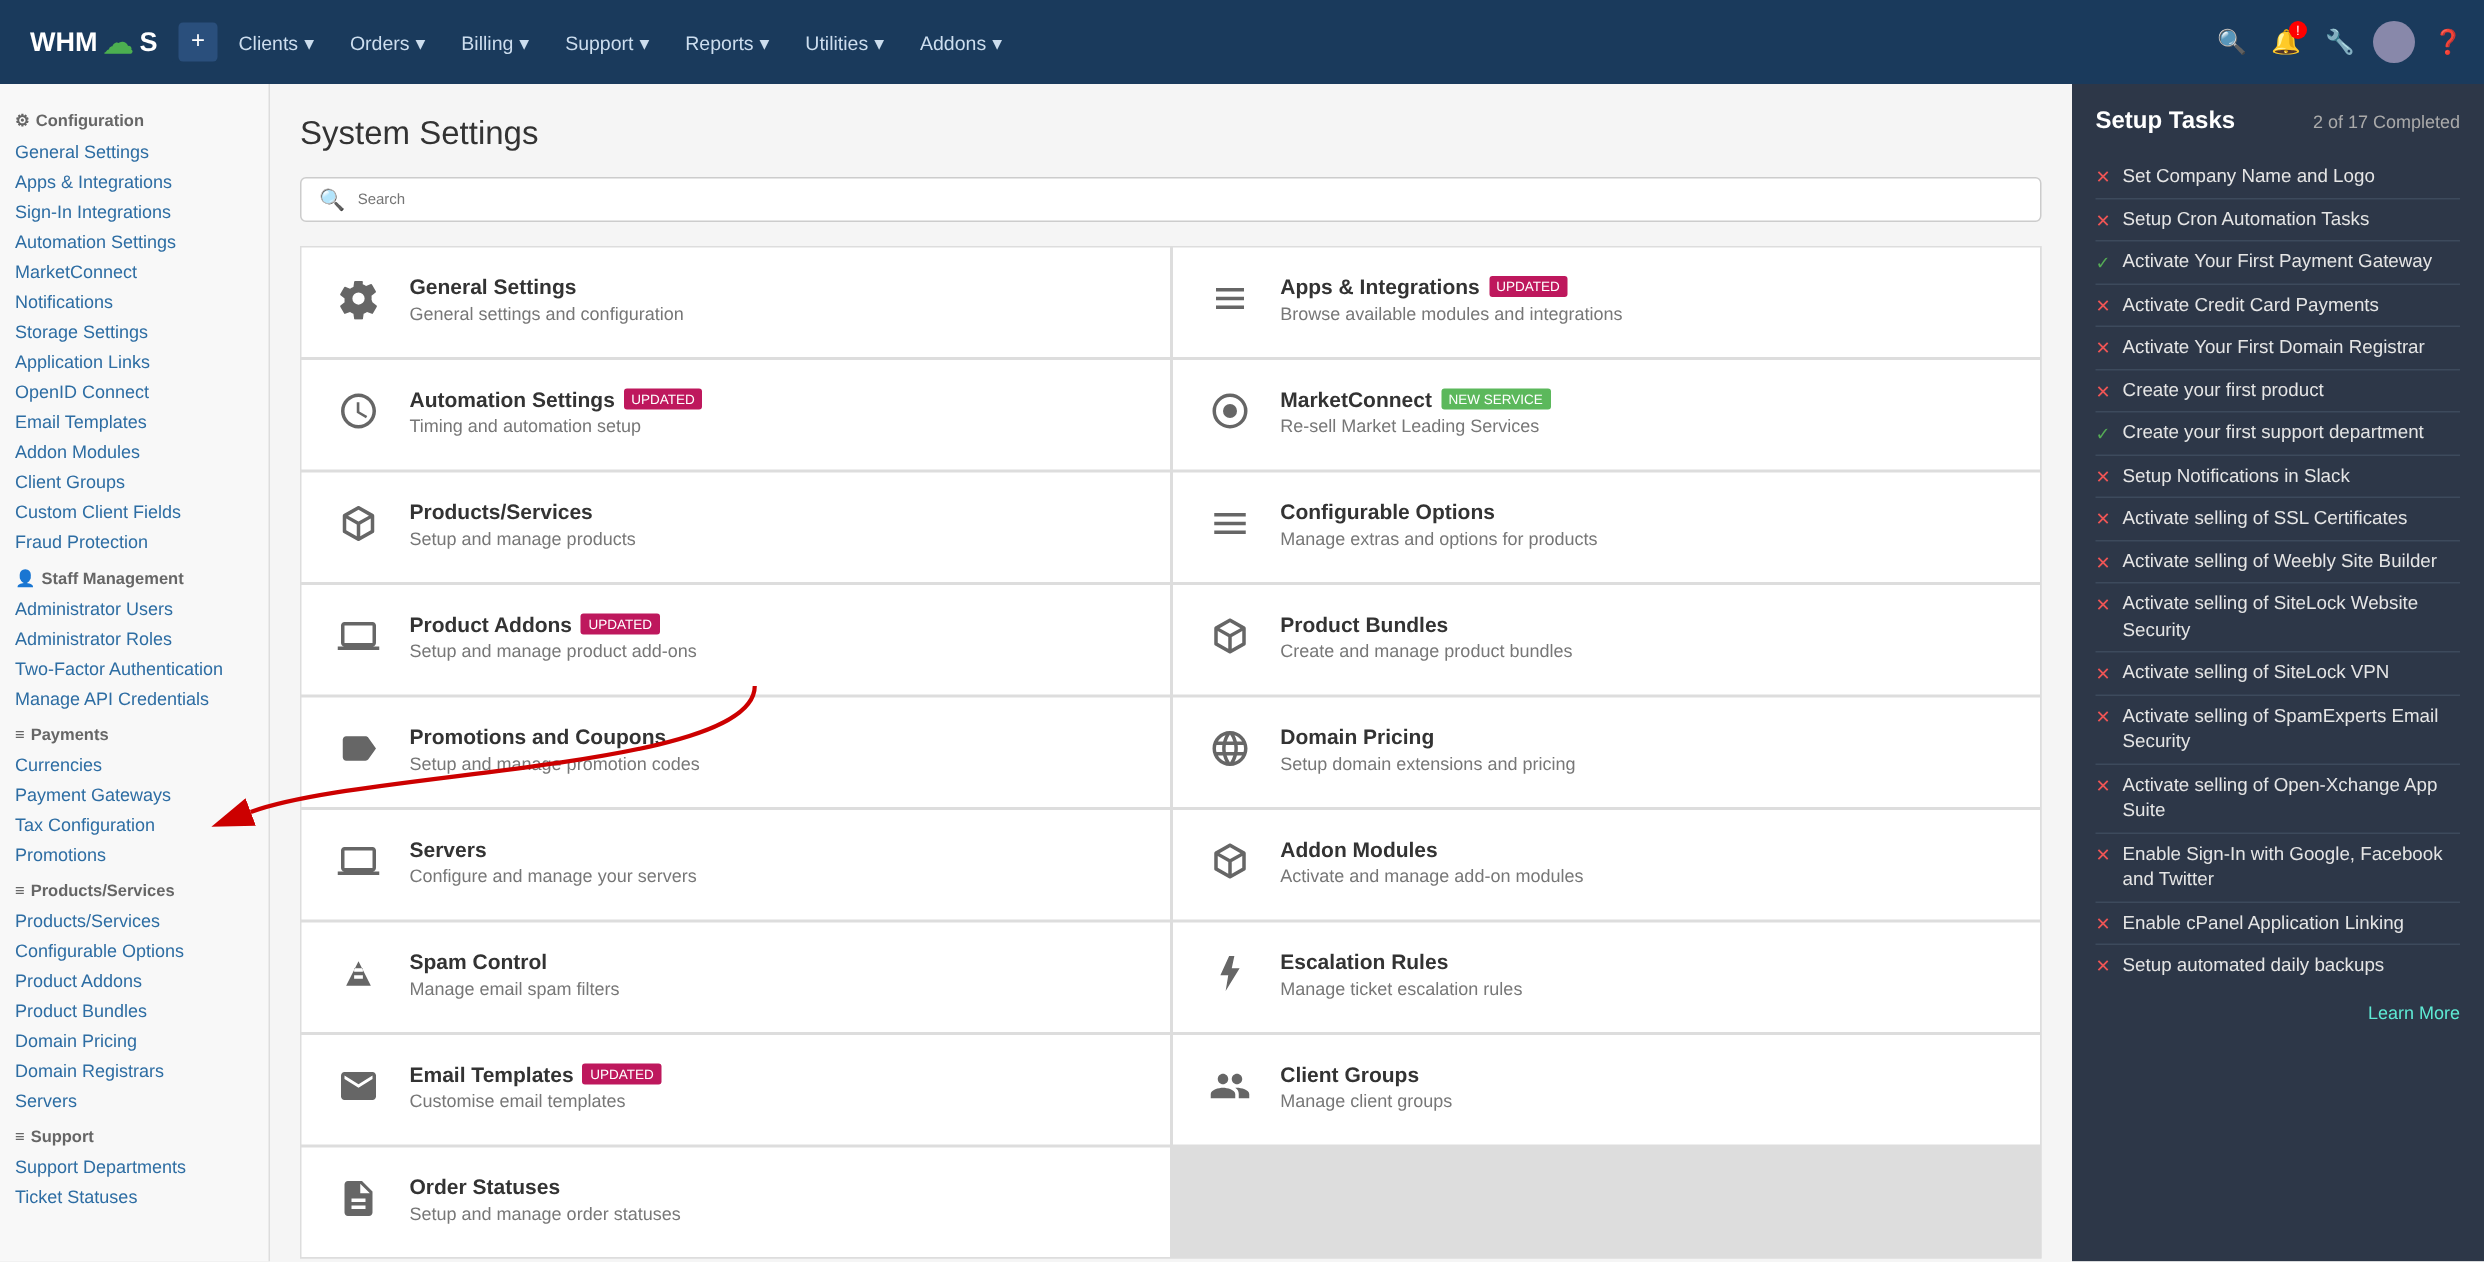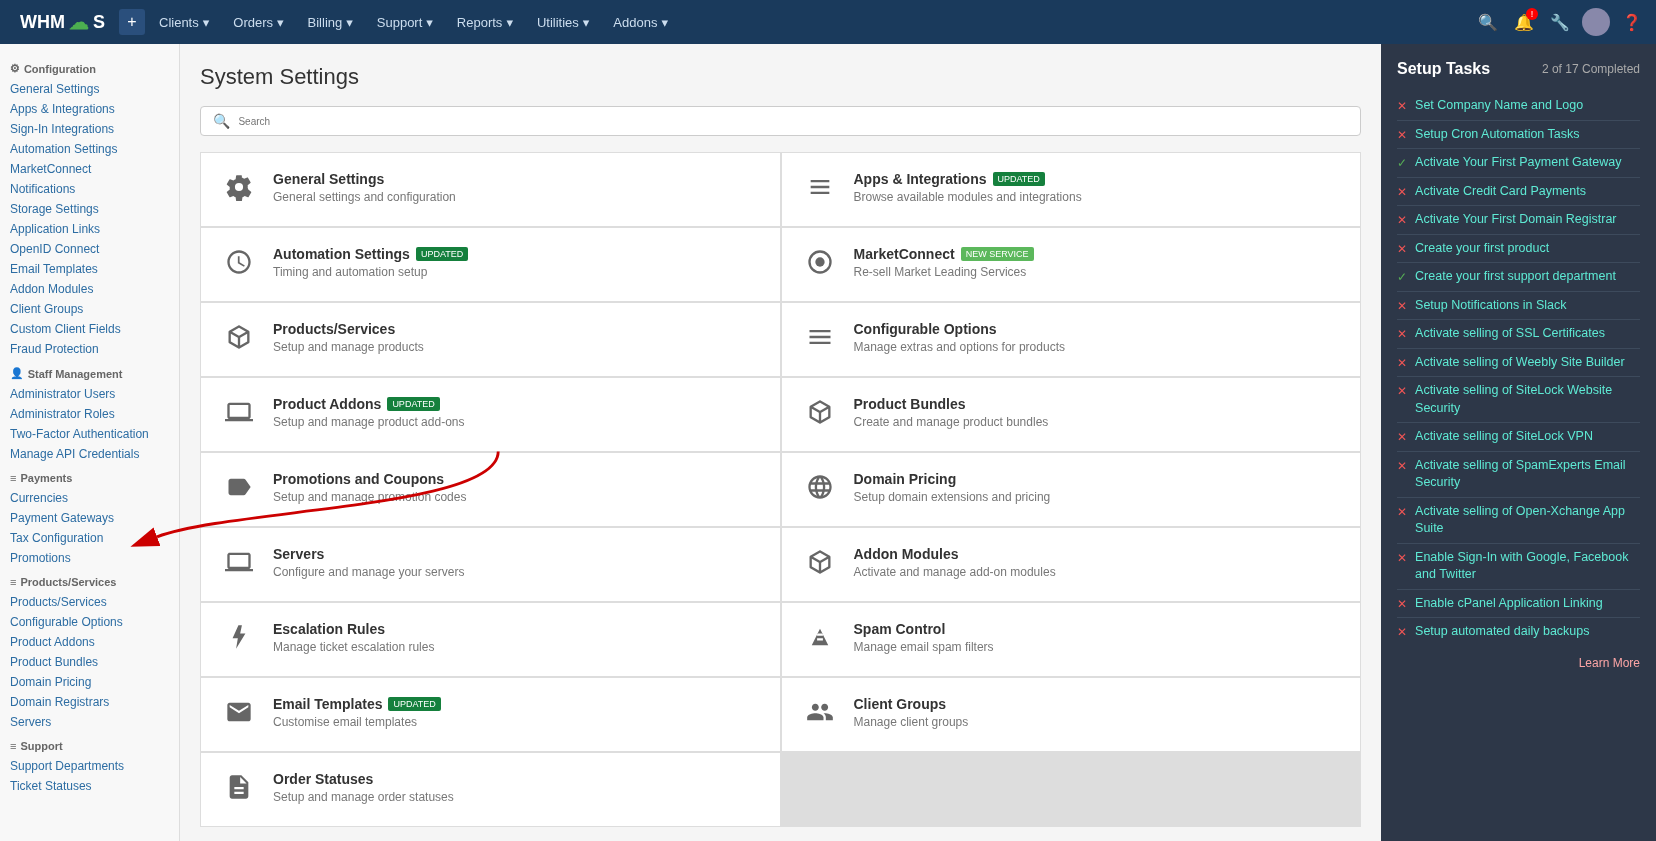--- a/index.html
+++ b/index.html
@@ -1,21 +1,21 @@
 <!DOCTYPE html>
 <html><head>
   <meta charset="utf-8">
   <style>
     * { box-sizing: border-box; margin: 0; padding: 0; }
     body { font-family: 'Segoe UI', Arial, sans-serif; background: #f0f0f0; display: flex; flex-direction: column; height: 841px; overflow: hidden; }
 
     
     .topnav {
       background: #1a3a5c;
-      height: 44px;
+      height: 56px;
       display: flex;
       align-items: center;
       padding: 0 10px;
       gap: 4px;
       flex-shrink: 0;
     }
     .logo {
       background: #1a3a5c;
       color: white;
       font-weight: bold;
@@ -165,21 +165,21 @@
       align-items: center;
       gap: 6px;
       flex-wrap: wrap;
     }
     .card-text p {
       font-size: 12px;
       color: #777;
       margin-top: 3px;
     }
     .badge-updated {
-      background: #15803d;
+      background: #be185d;
       color: white;
       font-size: 9px;
       padding: 2px 5px;
       border-radius: 2px;
       font-weight: normal;
       text-transform: uppercase;
     }
     .badge-new {
       background: #5cb85c;
       color: white;
@@ -217,25 +217,25 @@
       display: flex;
       align-items: flex-start;
       gap: 8px;
       padding: 5px 0;
       font-size: 12.5px;
       border-bottom: 1px solid #3d4a5c;
     }
     .task-item:last-child { border-bottom: none; }
     .task-icon-x { color: #e55; font-size: 12px; margin-top: 2px; }
     .task-icon-check { color: #5a5; font-size: 12px; margin-top: 2px; }
-    .task-label { color: #5eead4; line-height: 1.4; }
+    .task-label { color: #e5e5e5; line-height: 1.4; }
     .learn-more {
       display: block;
       text-align: right;
-      color: #fca5a5;
+      color: #5eead4;
       font-size: 12px;
       margin-top: 10px;
       cursor: pointer;
       text-decoration: none;
     }
 
     
     .sidebar::-webkit-scrollbar { width: 4px; }
     .sidebar::-webkit-scrollbar-thumb { background: #ccc; border-radius: 2px; }
     .main-content::-webkit-scrollbar { width: 6px; }
@@ -481,34 +481,34 @@
     <div class="card-icon"><svg width="28" height="28" viewBox="0 0 24 24" fill="#666">
               <path d="M21 16.5c0 .38-.21.71-.53.88l-7.9 4.44c-.16.12-.36.18-.57.18-.21 0-.41-.06-.57-.18l-7.9-4.44A.991.991 0 013 16.5v-9c0-.38.21-.71.53-.88l7.9-4.44c.16-.12.36-.18.57-.18.21 0 .41.06.57.18l7.9 4.44c.32.17.53.5.53.88v9zM12 4.15L6.04 7.5 12 10.85l5.96-3.35L12 4.15zM5 15.91l6 3.38v-6.71L5 9.21v6.7zm14 0v-6.7l-6 3.37v6.71l6-3.38z"></path>
             </svg></div>
     <div class="card-text">
       <h3>Addon Modules</h3>
       <p>Activate and manage add-on modules</p>
     </div>
   </div>
         <div class="settings-card">
     <div class="card-icon"><svg width="28" height="28" viewBox="0 0 24 24" fill="#666">
+              <path d="M4.93 19h14.14L12 5 4.93 19zm9.57-4h-5v-2h5v2zm0-4h-5v-2h5v2z"></path>
+            </svg></div>
+    <div class="card-text">
+      <h3>Spam Control</h3>
+      <p>Manage email spam filters</p>
+    </div>
+  </div>
+        <div class="settings-card">
+    <div class="card-icon"><svg width="28" height="28" viewBox="0 0 24 24" fill="#666">
               <path d="M11.5 2L6.5 13H11L9.5 22L17.5 9H13L14.5 2z"></path>
             </svg></div>
     <div class="card-text">
       <h3>Escalation Rules</h3>
       <p>Manage ticket escalation rules</p>
-    </div>
-  </div>
-        <div class="settings-card">
-    <div class="card-icon"><svg width="28" height="28" viewBox="0 0 24 24" fill="#666">
-              <path d="M4.93 19h14.14L12 5 4.93 19zm9.57-4h-5v-2h5v2zm0-4h-5v-2h5v2z"></path>
-            </svg></div>
-    <div class="card-text">
-      <h3>Spam Control</h3>
-      <p>Manage email spam filters</p>
     </div>
   </div>
         <div class="settings-card">
     <div class="card-icon"><svg width="28" height="28" viewBox="0 0 24 24" fill="#666">
               <path d="M20 4H4c-1.1 0-1.99.9-1.99 2L2 18c0 1.1.9 2 2 2h16c1.1 0 2-.9 2-2V6c0-1.1-.9-2-2-2zm0 4l-8 5-8-5V6l8 5 8-5v2z"></path>
             </svg></div>
     <div class="card-text">
       <h3>Email Templates<span class="badge-updated">UPDATED</span></h3>
       <p>Customise email templates</p>
     </div>

